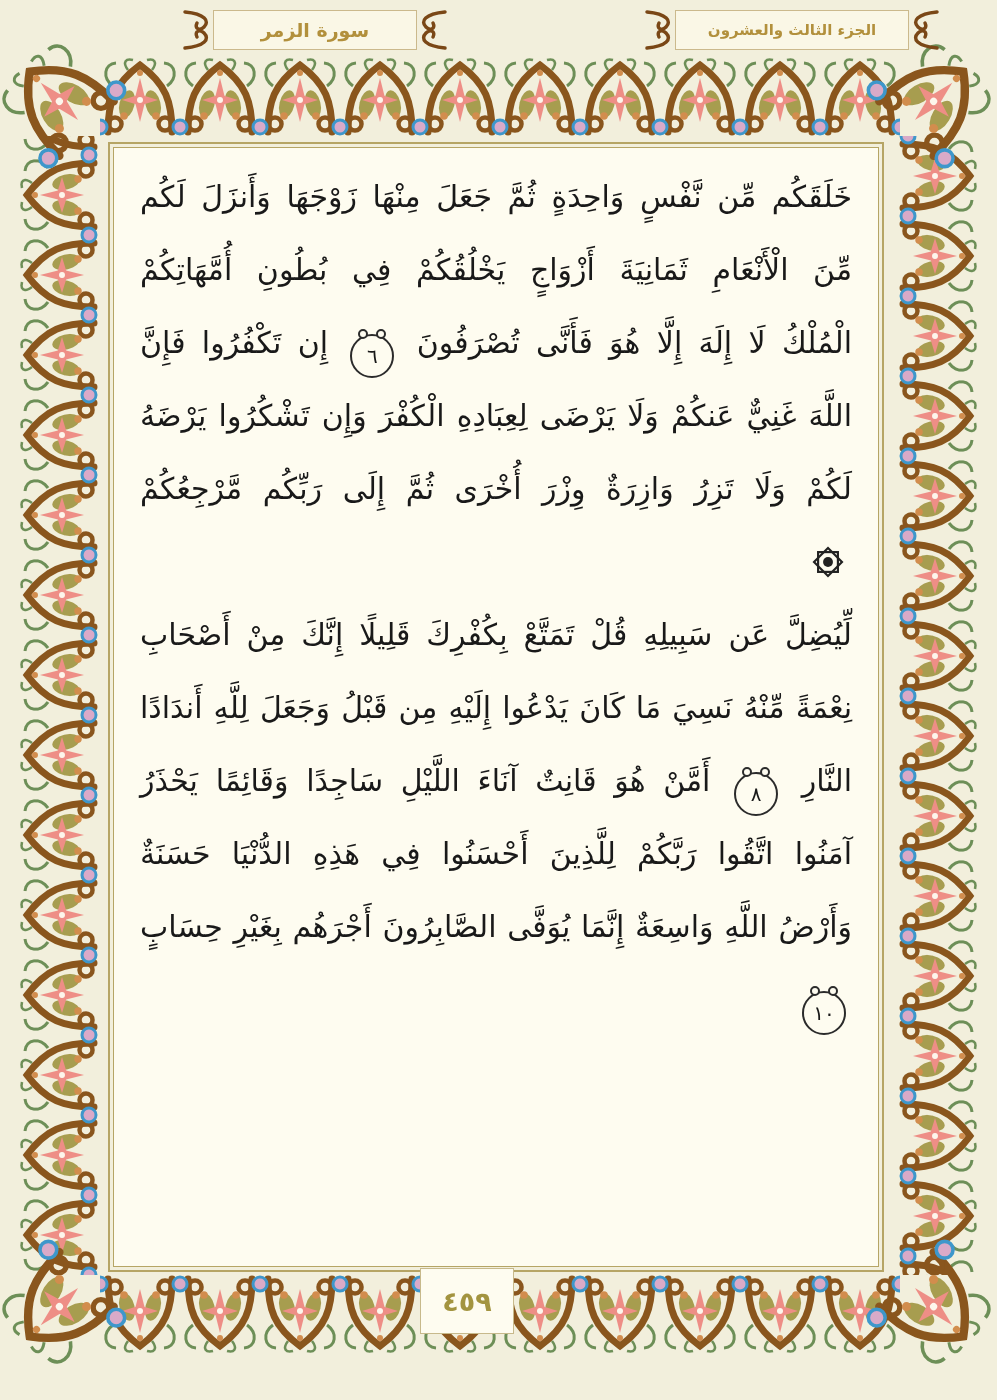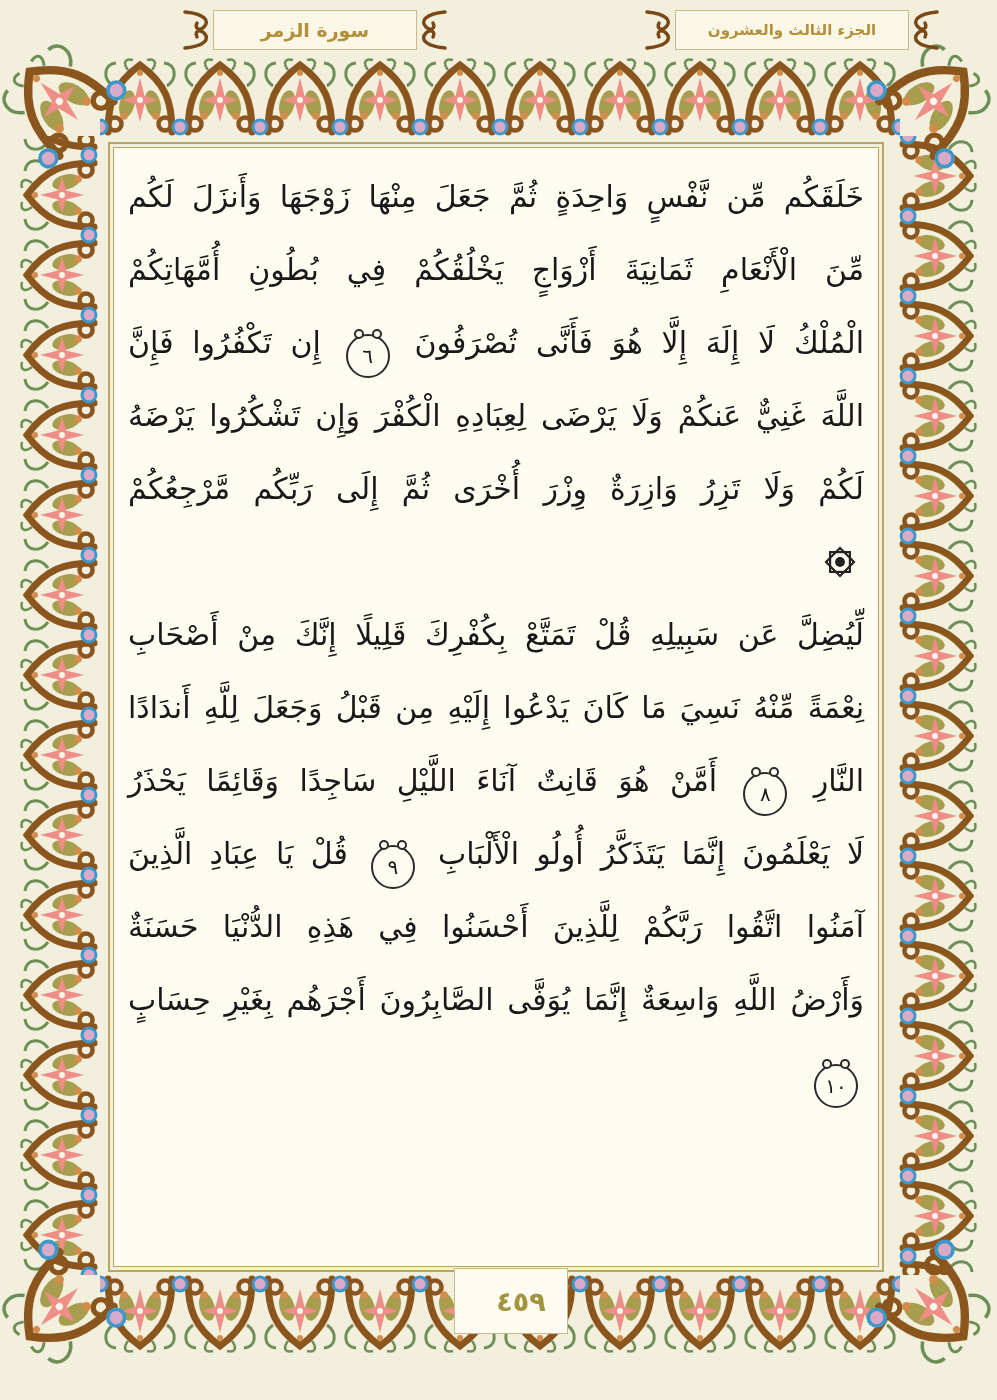--- a/index.html
+++ b/index.html
@@ -41,21 +41,21 @@
     z-index:1;
   }
   .frame-inner{
     position:absolute;inset:3px;
     border:1px solid #b6a565;
     background:#fefcf0;
     box-sizing:border-box;
   }
   .text-panel{
     position:absolute;inset:0;
-    padding:12px 14px;
+    padding:12px 26px;
     direction:rtl;
   }
   .qline{
     height:73px;
     line-height:73px;
     font-size:30px;
     color:#191919;
     text-align:justify;
     text-align-last:justify;
     white-space:normal;
@@ -77,27 +77,26 @@
     width:6px;height:6px;border:2px solid #2b2b2b;border-radius:50%;
     background:#fefcf0;
   }
   .ayah::before{left:6px;}
   .ayah::after{right:6px;}
   .hizb{
     display:inline-block;vertical-align:-8px;margin:0 6px;
   }
   
   .page-number{
-    position:absolute;left:454px;top:1268px;width:92px;height:64px;
+    position:absolute;left:420px;top:1268px;width:92px;height:64px;
     background:#fefcf0;
     border:1px solid #c7b98b;
     display:flex;align-items:center;justify-content:center;
     color:#a39440;font-size:27px;font-weight:bold;
     z-index:2;
-    padding-left:20px;
   }
 </style>
 </head>
 <body>
 
 <div class="page">
 
   <svg class="border-frame" width="997" height="1400" viewBox="0 0 997 1400" aria-hidden="true">
     <defs>
       <g id="motifG">
@@ -183,21 +182,20 @@
             <div class="qline"><span class="hizb"><svg width="36" height="36" viewBox="0 0 40 40">
                   <g fill="none" stroke="#222" stroke-width="2.4">
                     <rect x="9" y="9" width="22" height="22"></rect>
                     <rect x="9" y="9" width="22" height="22" transform="rotate(45 20 20)"></rect>
                   </g>
                   <circle cx="20" cy="20" r="5.5" fill="#222"></circle>
                 </svg></span></div>
             <div class="qline"><span class="qtext">لِّيُضِلَّ عَن سَبِيلِهِ قُلْ تَمَتَّعْ بِكُفْرِكَ قَلِيلًا إِنَّكَ مِنْ أَصْحَابِ</span></div>
             <div class="qline"><span class="qtext">نِعْمَةً مِّنْهُ نَسِيَ مَا كَانَ يَدْعُوا إِلَيْهِ مِن قَبْلُ وَجَعَلَ لِلَّهِ أَندَادًا</span></div>
             <div class="qline"><span class="qtext">النَّارِ </span><span class="ayah">٨</span><span class="qtext"> أَمَّنْ هُوَ قَانِتٌ آنَاءَ اللَّيْلِ سَاجِدًا وَقَائِمًا يَحْذَرُ</span></div>
-            <div class="qline"><span class="qtext">لَا يَعْلَمُونَ إِنَّمَا يَتَذَكَّرُ أُولُو الْأَلْبَابِ </span><span class="ayah">٩</span><span class="qtext"> قُلْ يَا عِبَادِ الَّذِينَ</span></div>
             <div class="qline"><span class="qtext">آمَنُوا اتَّقُوا رَبَّكُمْ لِلَّذِينَ أَحْسَنُوا فِي هَذِهِ الدُّنْيَا حَسَنَةٌ</span></div>
             <div class="qline"><span class="qtext">وَأَرْضُ اللَّهِ وَاسِعَةٌ إِنَّمَا يُوَفَّى الصَّابِرُونَ أَجْرَهُم بِغَيْرِ حِسَابٍ </span><span class="ayah">١٠</span></div>
           </div>
       </div>
     </div>
   </div>
 
   <div class="page-number">
     <span>٤٥٩</span>
   </div>

